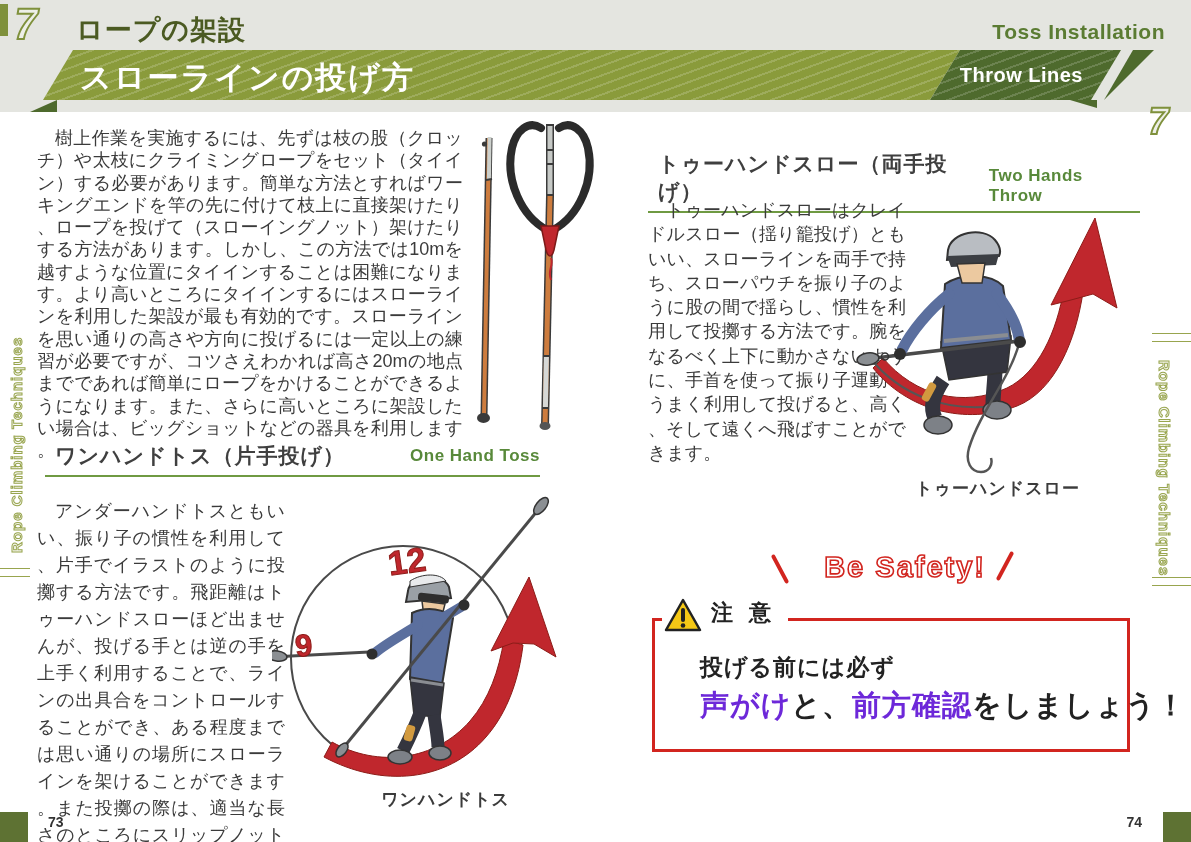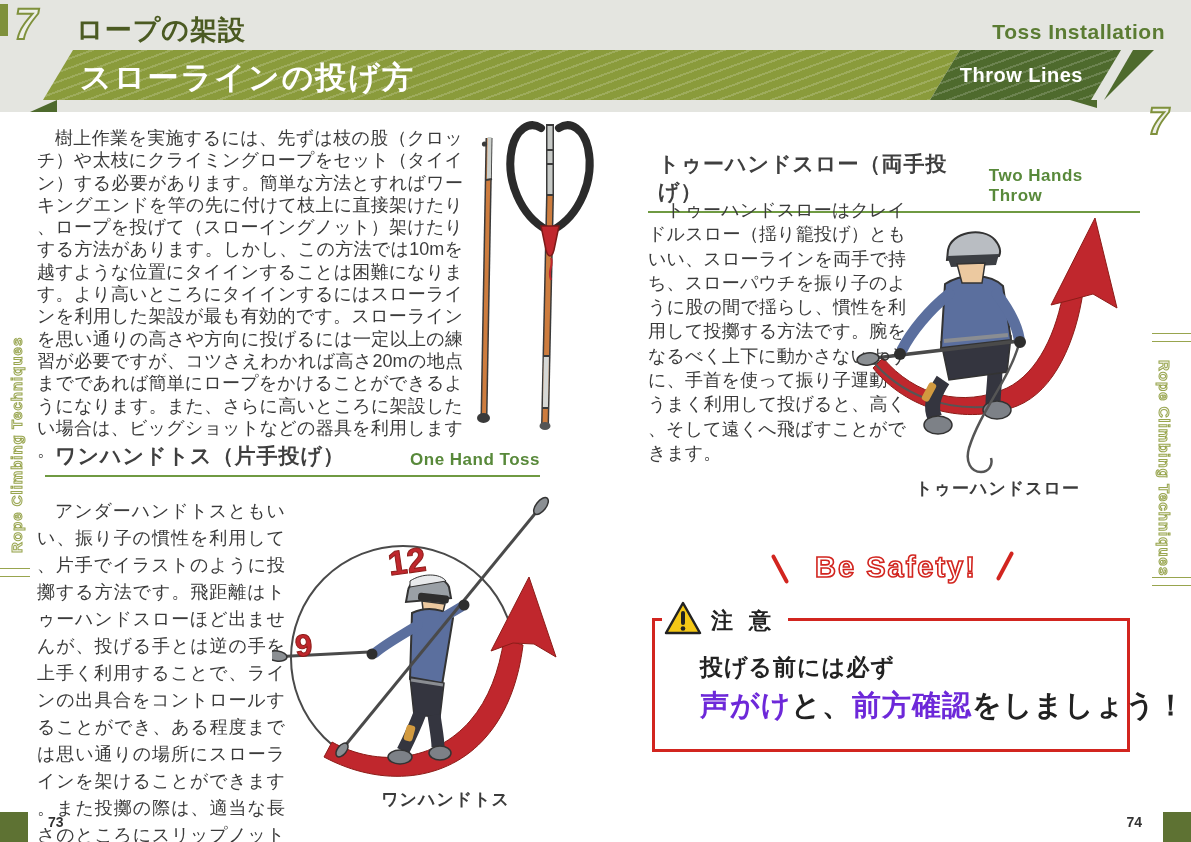--- a/index.html
+++ b/index.html
@@ -36,45 +36,45 @@
   
   .jp-body{font-size:18px;color:#3b3b3b;text-align:justify;word-break:break-all;
            line-break:anywhere;}
   .indent{text-indent:1em;}
   .intro{left:37px;top:127px;width:426px;line-height:22.3px;}
   .col-left-body{left:37px;top:498px;width:248px;line-height:27px;}
   .col-right-body{left:648px;top:198px;width:258px;line-height:24.3px;}
 
   .heading-row{display:flex;justify-content:space-between;align-items:flex-end;
     border-bottom:2.5px solid #6f9a42;padding-bottom:5px;}
-  .heading-row-left{left:45px;top:442px;width:495px;}
+  .heading-row-left{left:45px;top:442px;width:495px;align-items:center;}
   .heading-row-right{left:648px;top:150px;width:492px;}
   .heading-jp{font-size:21px;font-weight:bold;color:#3f3f3f;letter-spacing:1px;padding-left:10px;}
   .heading-en{font-size:17px;font-weight:bold;color:#58893a;letter-spacing:0.5px;}
 
   .caption{font-size:17px;font-weight:bold;color:#3b3b3b;text-align:right;letter-spacing:1px;}
   .caption-one-hand{left:310px;top:788px;width:200px;}
   .caption-two-hands{left:880px;top:477px;width:200px;}
 
   
   .clock-num{font-weight:bold;color:#c0272d;-webkit-text-stroke:1px #8c1c18;line-height:1;}
   .clock-12{left:388px;top:544px;font-size:34px;transform:rotate(-8deg);}
   .clock-9{left:295px;top:630px;font-size:31px;transform:rotate(-5deg);}
 
   
-  .be-safety{left:806px;top:551px;width:180px;text-align:center;font-size:29px;font-weight:bold;
+  .be-safety{left:806px;top:551px;width:180px;text-align:right;font-size:29px;font-weight:bold;
     color:#fff;-webkit-text-stroke:1.6px #d2251f;letter-spacing:2px;white-space:nowrap;}
   .slash{width:4px;height:32px;background:#d2251f;border-radius:2px;}
   .slash-left{left:778px;top:553px;transform:rotate(-28deg);}
   .slash-right{left:1003px;top:550px;transform:rotate(28deg);}
 
   
   .caution-box{left:652px;top:618px;width:478px;height:134px;border:3px solid #d2251f;
     box-sizing:border-box;background:#fff;}
-  .caution-label{left:662px;top:598px;display:flex;align-items:flex-end;gap:9px;
+  .caution-label{left:662px;top:598px;display:flex;align-items:flex-start;gap:9px;
     background:#fff;padding:0 12px 0 2px;height:38px;}
   .caution-label-text{font-size:22px;font-weight:bold;color:#222;letter-spacing:5px;}
   .caution-line1{left:700px;top:652px;font-size:23px;font-weight:bold;color:#222;letter-spacing:1px;}
   .caution-line2{left:700px;top:686px;font-size:29px;font-weight:bold;color:#222;letter-spacing:1px;white-space:nowrap;}
   .caution-line2 .em{color:#6d28d9;}
 
   
   .side-text{font-size:15px;font-weight:bold;letter-spacing:1px;color:#f7f7f2;
     -webkit-text-stroke:1px #98a54e;white-space:nowrap;}
   .side-left{left:8px;top:368px;writing-mode:vertical-rl;transform:rotate(180deg);height:185px;}

